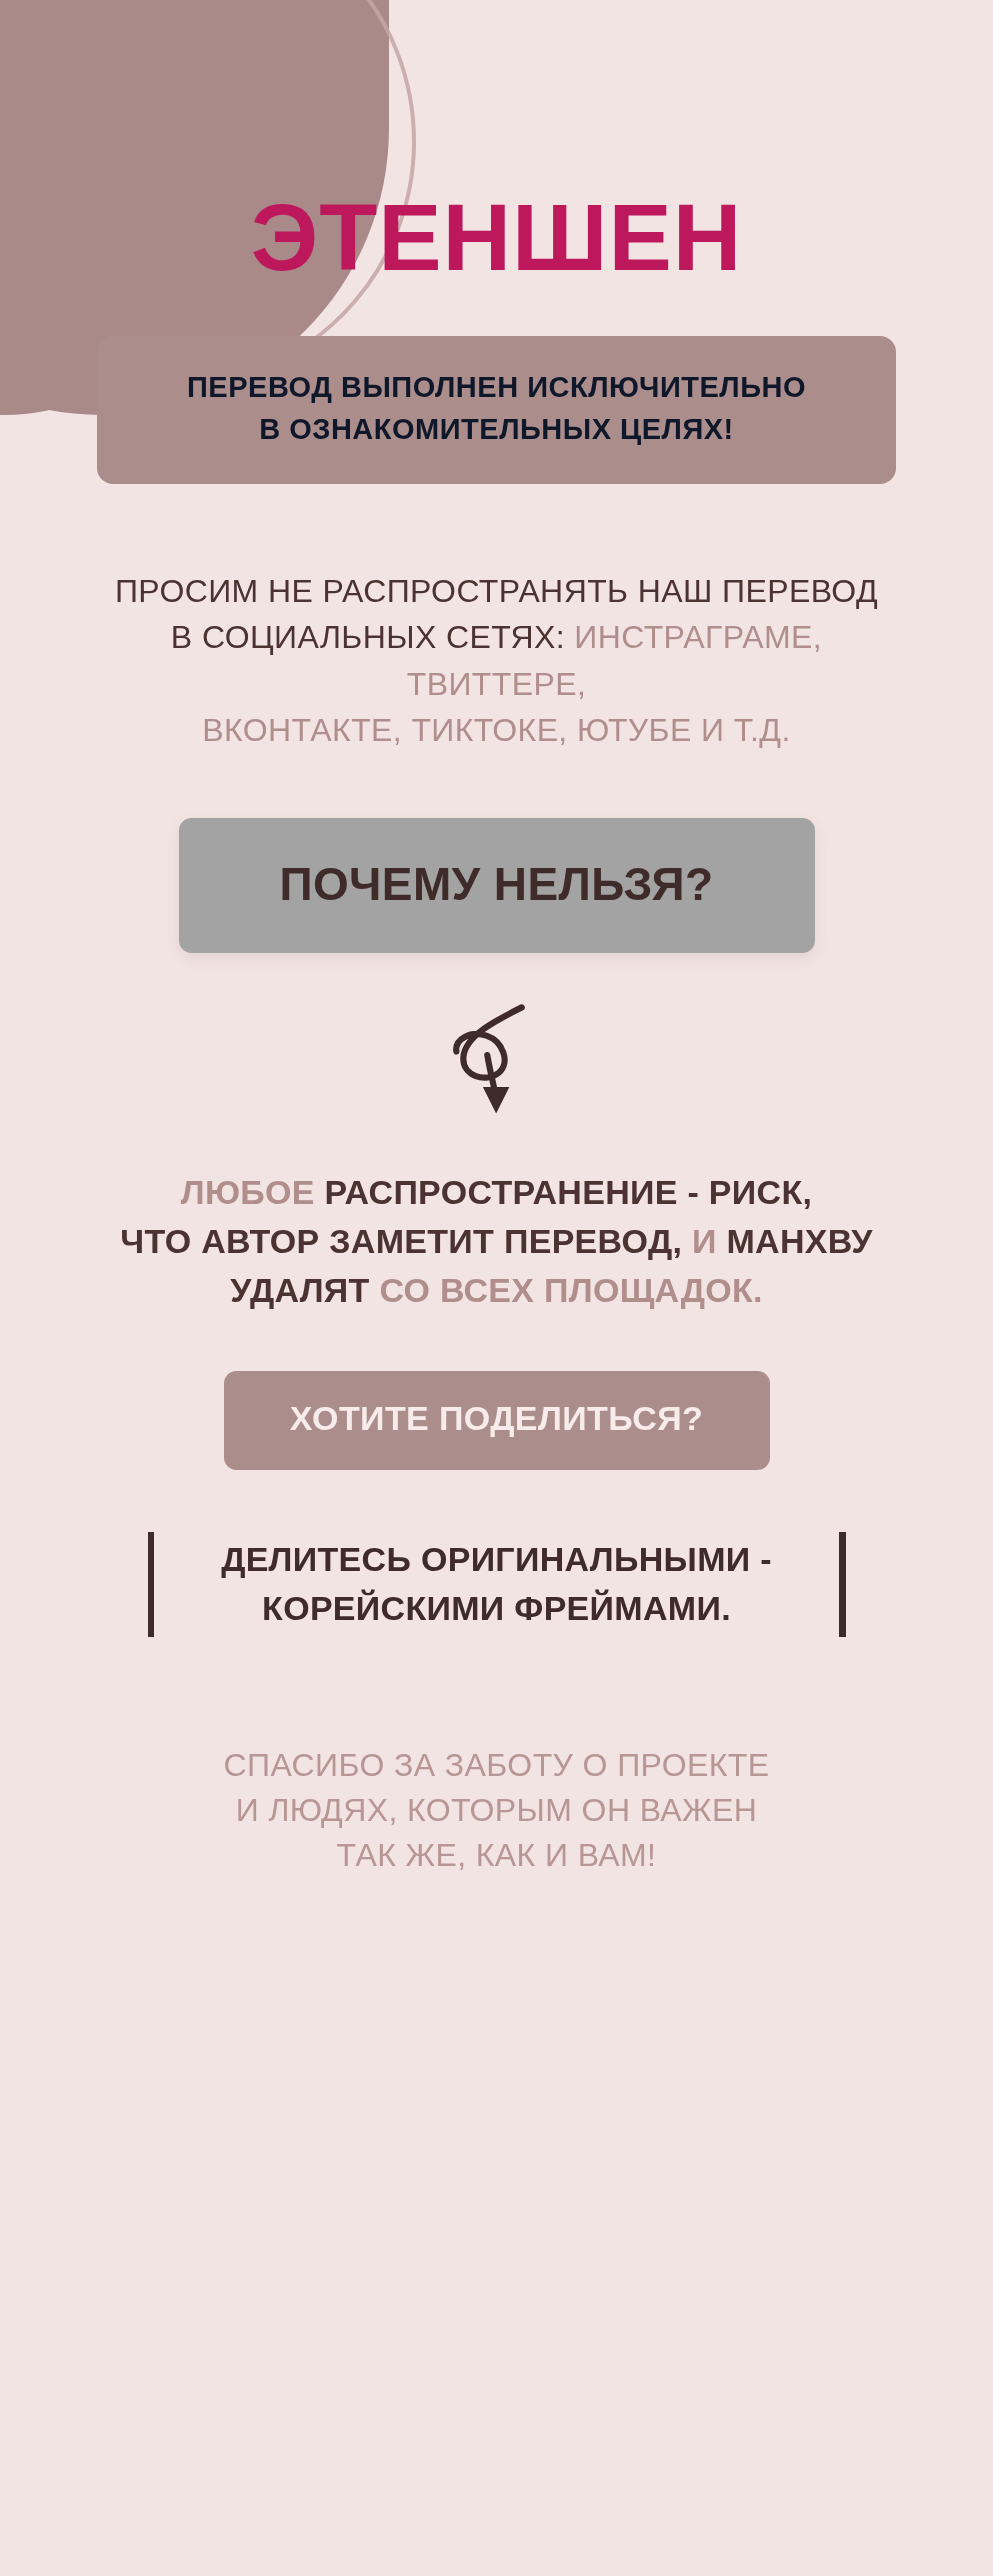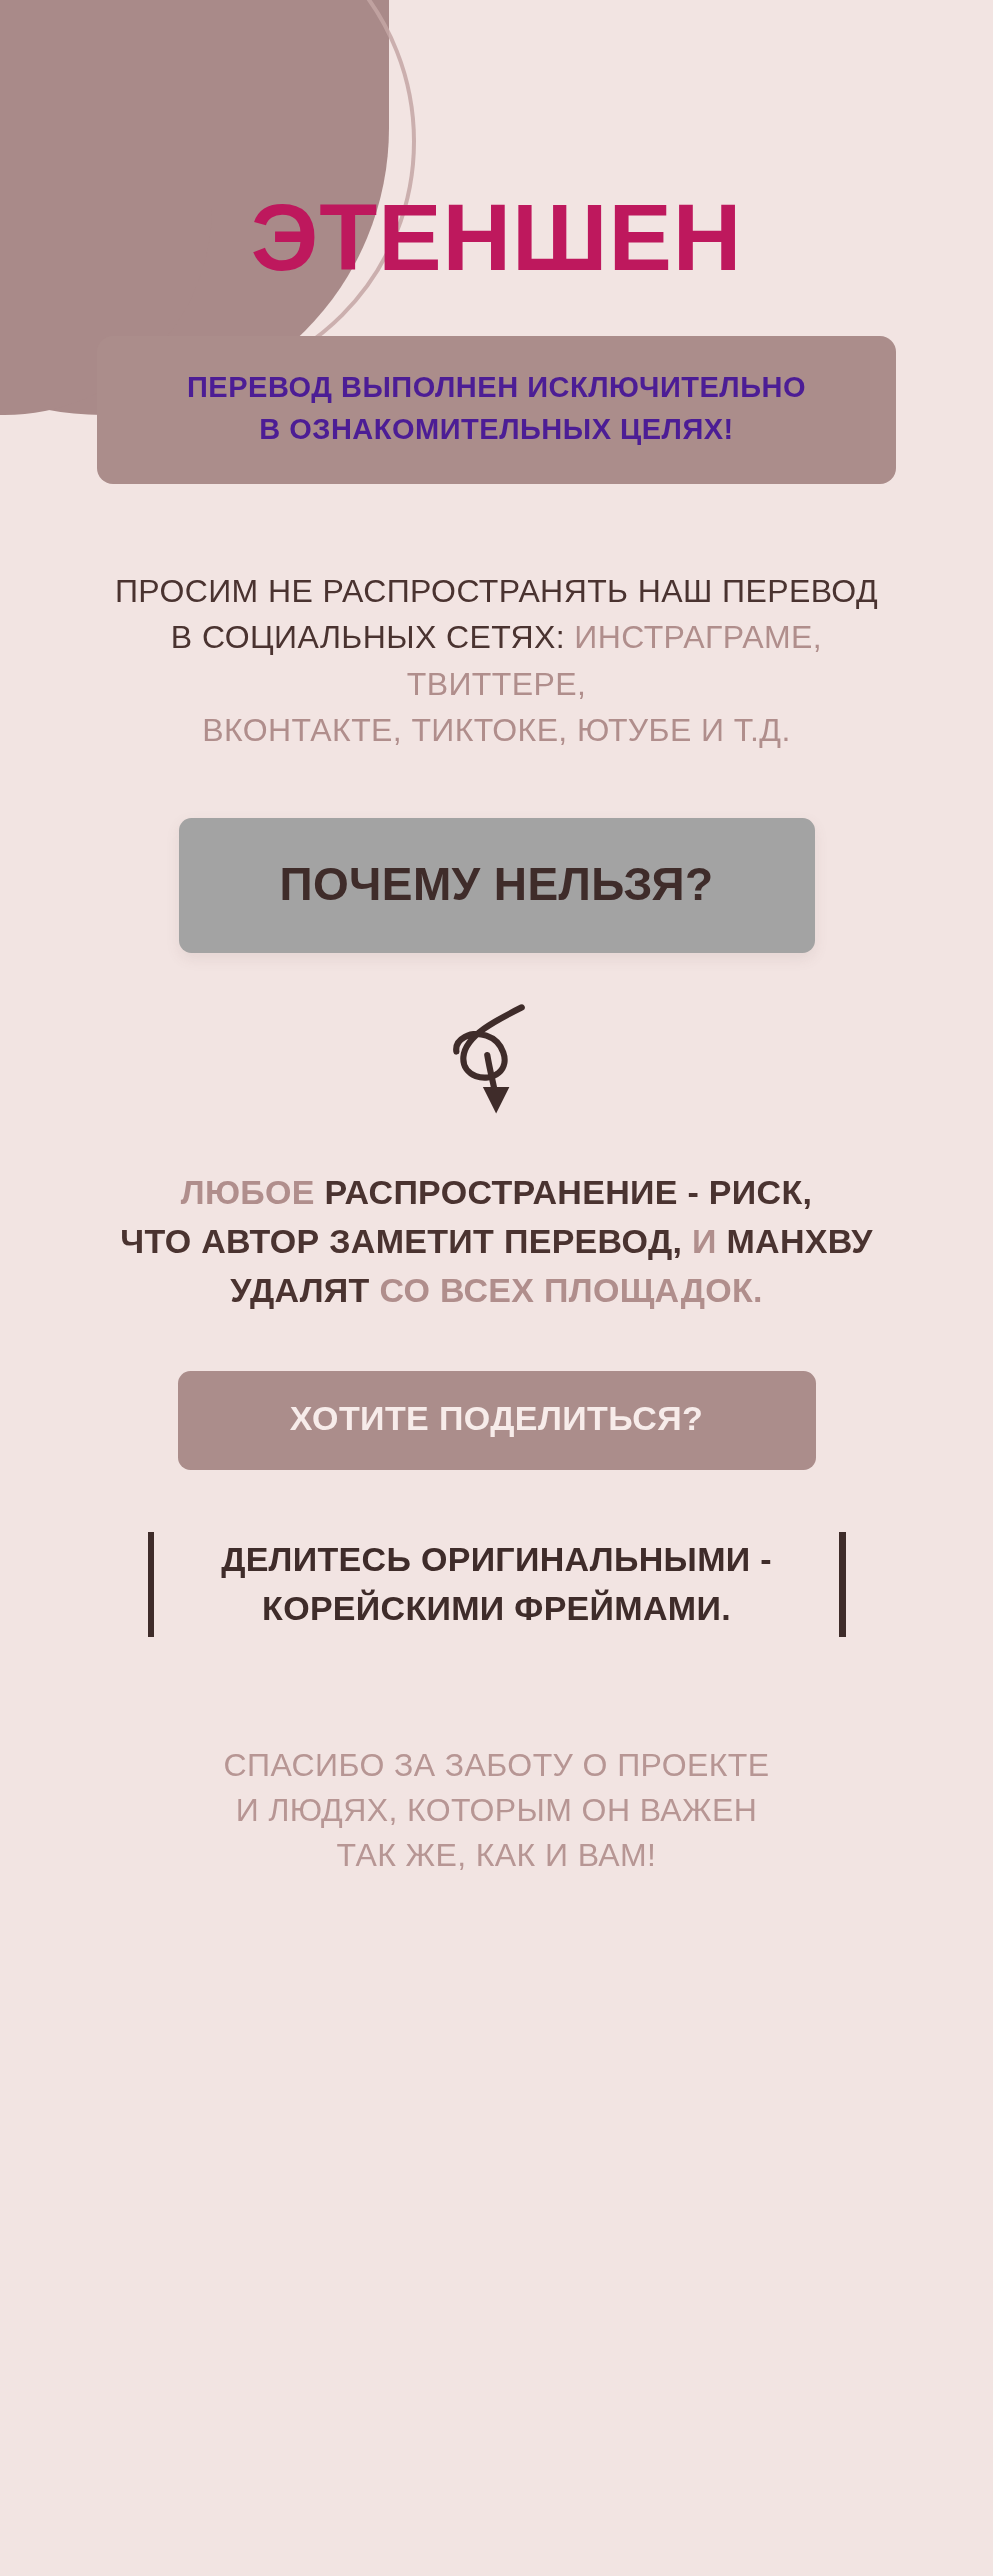--- a/index.html
+++ b/index.html
@@ -79,21 +79,21 @@
     letter-spacing: 0.4px;
   }
   .lead .accent { color: #b08e8c; }
 
   .banner {
     margin: 51px auto 0;
     width: 799px;
     background: #ab8d8b;
     border-radius: 16px;
     padding: 30px 17.7px 34px;
-    color: #4c1d95;
+    color: #0f172a;
     font-size: 29px;
     font-weight: bold;
     line-height: 1.45;
     text-transform: uppercase;
     letter-spacing: 0.5px;
   }
 
   .para {
     margin-top: 84px;
     font-size: 32px;
@@ -133,21 +133,21 @@
     font-weight: bold;
     line-height: 1.45;
     color: #4a3330;
     text-transform: uppercase;
     letter-spacing: 0.3px;
   }
   .para2 .muted { color: #b08e8c; }
 
   .pill {
     margin: 55px auto 0;
-    width: 638px;
+    width: 546px;
     background: #ab8d8b;
     border-radius: 12.4px;
     padding: 28px 17.7px 32px;
     color: #f7ecea;
     font-size: 34px;
     font-weight: bold;
     text-transform: uppercase;
     letter-spacing: 0.4px;
   }
 

